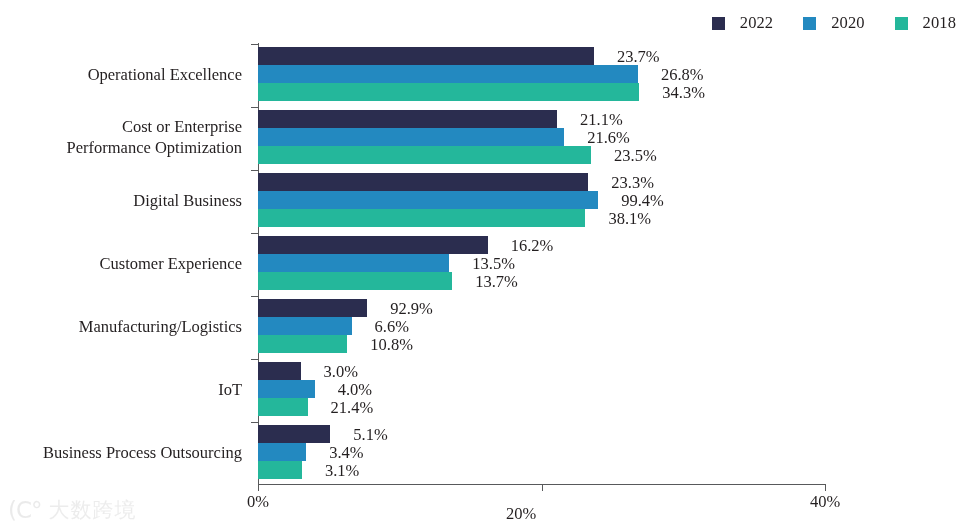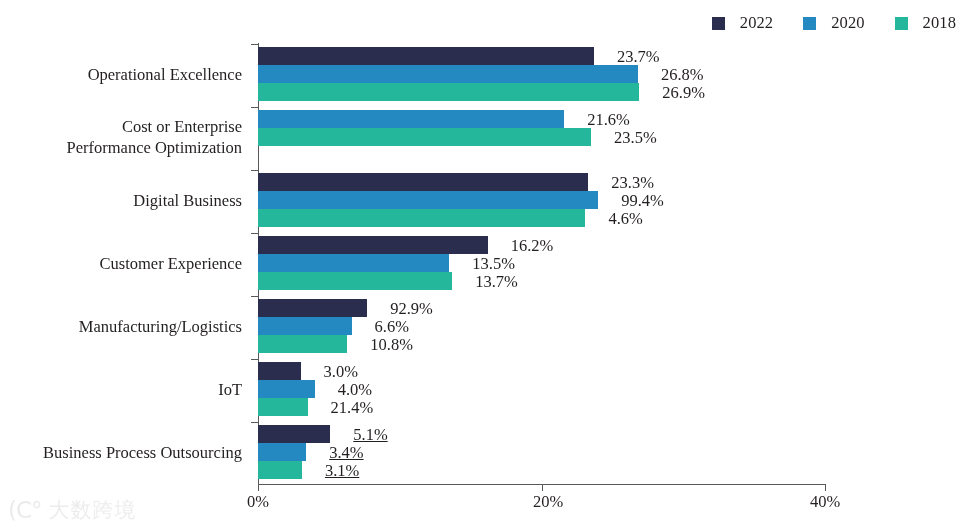--- a/index.html
+++ b/index.html
@@ -177,43 +177,47 @@
       </div>
     </div>
 
   <div id="axis-y"></div>
   <div id="axis-x"></div>
 
   <div id="x-ticks">
       <div class="xtick" style="left: 258px;"></div>
       <div class="xtick-label" style="left: 258px;">0%</div>
       <div class="xtick" style="left: 541.5px;"></div>
-      <div class="xtick-label" style="left: 548px;">20%</div>
+      <div class="xtick-label" style="left: 521px; margin-top: 12px;">20%</div>
       <div class="xtick" style="left: 825px;"></div>
       <div class="xtick-label" style="left: 825px;">40%</div>
     </div>
 
   <div id="plot">
       <div class="group" style="top: 3px;">
         <div class="bar-row">
           <span class="bar" style="width: 335.947px; background: rgb(43, 45, 79);"></span>
           <span class="bar-value">23.7%</span>
         </div>
         <div class="bar-row">
           <span class="bar" style="width: 379.89px; background: rgb(35, 137, 192);"></span>
           <span class="bar-value">26.8%</span>
         </div>
         <div class="bar-row">
           <span class="bar" style="width: 381.308px; background: rgb(36, 183, 155);"></span>
-          <span class="bar-value">26.9%</span>
+          <span class="bar-value">34.3%</span>
         </div>
       </div>
       <div class="ytick" style="top: 0px;"></div>
       <div class="cat-label" style="top: 19.5px; margin-top: 0px;">Operational Excellence</div>
       <div class="group" style="top: 66px;">
+        <div class="bar-row">
+          <span class="bar" style="width: 299.092px; background: rgb(43, 45, 79);"></span>
+          <span class="bar-value">21.1%</span>
+        </div>
         <div class="bar-row">
           <span class="bar" style="width: 306.18px; background: rgb(35, 137, 192);"></span>
           <span class="bar-value">21.6%</span>
         </div>
         <div class="bar-row">
           <span class="bar" style="width: 333.113px; background: rgb(36, 183, 155);"></span>
           <span class="bar-value">23.5%</span>
         </div>
       </div>
       <div class="ytick" style="top: 63px;"></div>
@@ -223,21 +227,21 @@
         <div class="bar-row">
           <span class="bar" style="width: 330.277px; background: rgb(43, 45, 79);"></span>
           <span class="bar-value">23.3%</span>
         </div>
         <div class="bar-row">
           <span class="bar" style="width: 340.2px; background: rgb(35, 137, 192);"></span>
           <span class="bar-value">99.4%</span>
         </div>
         <div class="bar-row">
           <span class="bar" style="width: 327.442px; background: rgb(36, 183, 155);"></span>
-          <span class="bar-value">4.6%</span>
+          <span class="bar-value">38.1%</span>
         </div>
       </div>
       <div class="ytick" style="top: 126px;"></div>
       <div class="cat-label" style="top: 145.5px; margin-top: 0px;">Digital Business</div>
       <div class="group" style="top: 192px;">
         <div class="bar-row">
           <span class="bar" style="width: 229.635px; background: rgb(43, 45, 79);"></span>
           <span class="bar-value">16.2%</span>
         </div>
         <div class="bar-row">
@@ -276,21 +280,21 @@
           <span class="bar" style="width: 56.7px; background: rgb(35, 137, 192);"></span>
           <span class="bar-value">4.0%</span>
         </div>
         <div class="bar-row">
           <span class="bar" style="width: 49.6125px; background: rgb(36, 183, 155);"></span>
           <span class="bar-value">21.4%</span>
         </div>
       </div>
       <div class="ytick" style="top: 315px;"></div>
       <div class="cat-label" style="top: 334.5px; margin-top: 0px;">IoT</div>
-      <div class="group" style="top: 381px; text-decoration: underline;">
+      <div class="group" style="top: 381px;">
         <div class="bar-row">
           <span class="bar" style="width: 72.2925px; background: rgb(43, 45, 79);"></span>
           <span class="bar-value">5.1%</span>
         </div>
         <div class="bar-row">
           <span class="bar" style="width: 48.195px; background: rgb(35, 137, 192);"></span>
           <span class="bar-value">3.4%</span>
         </div>
         <div class="bar-row">
           <span class="bar" style="width: 43.9425px; background: rgb(36, 183, 155);"></span>

